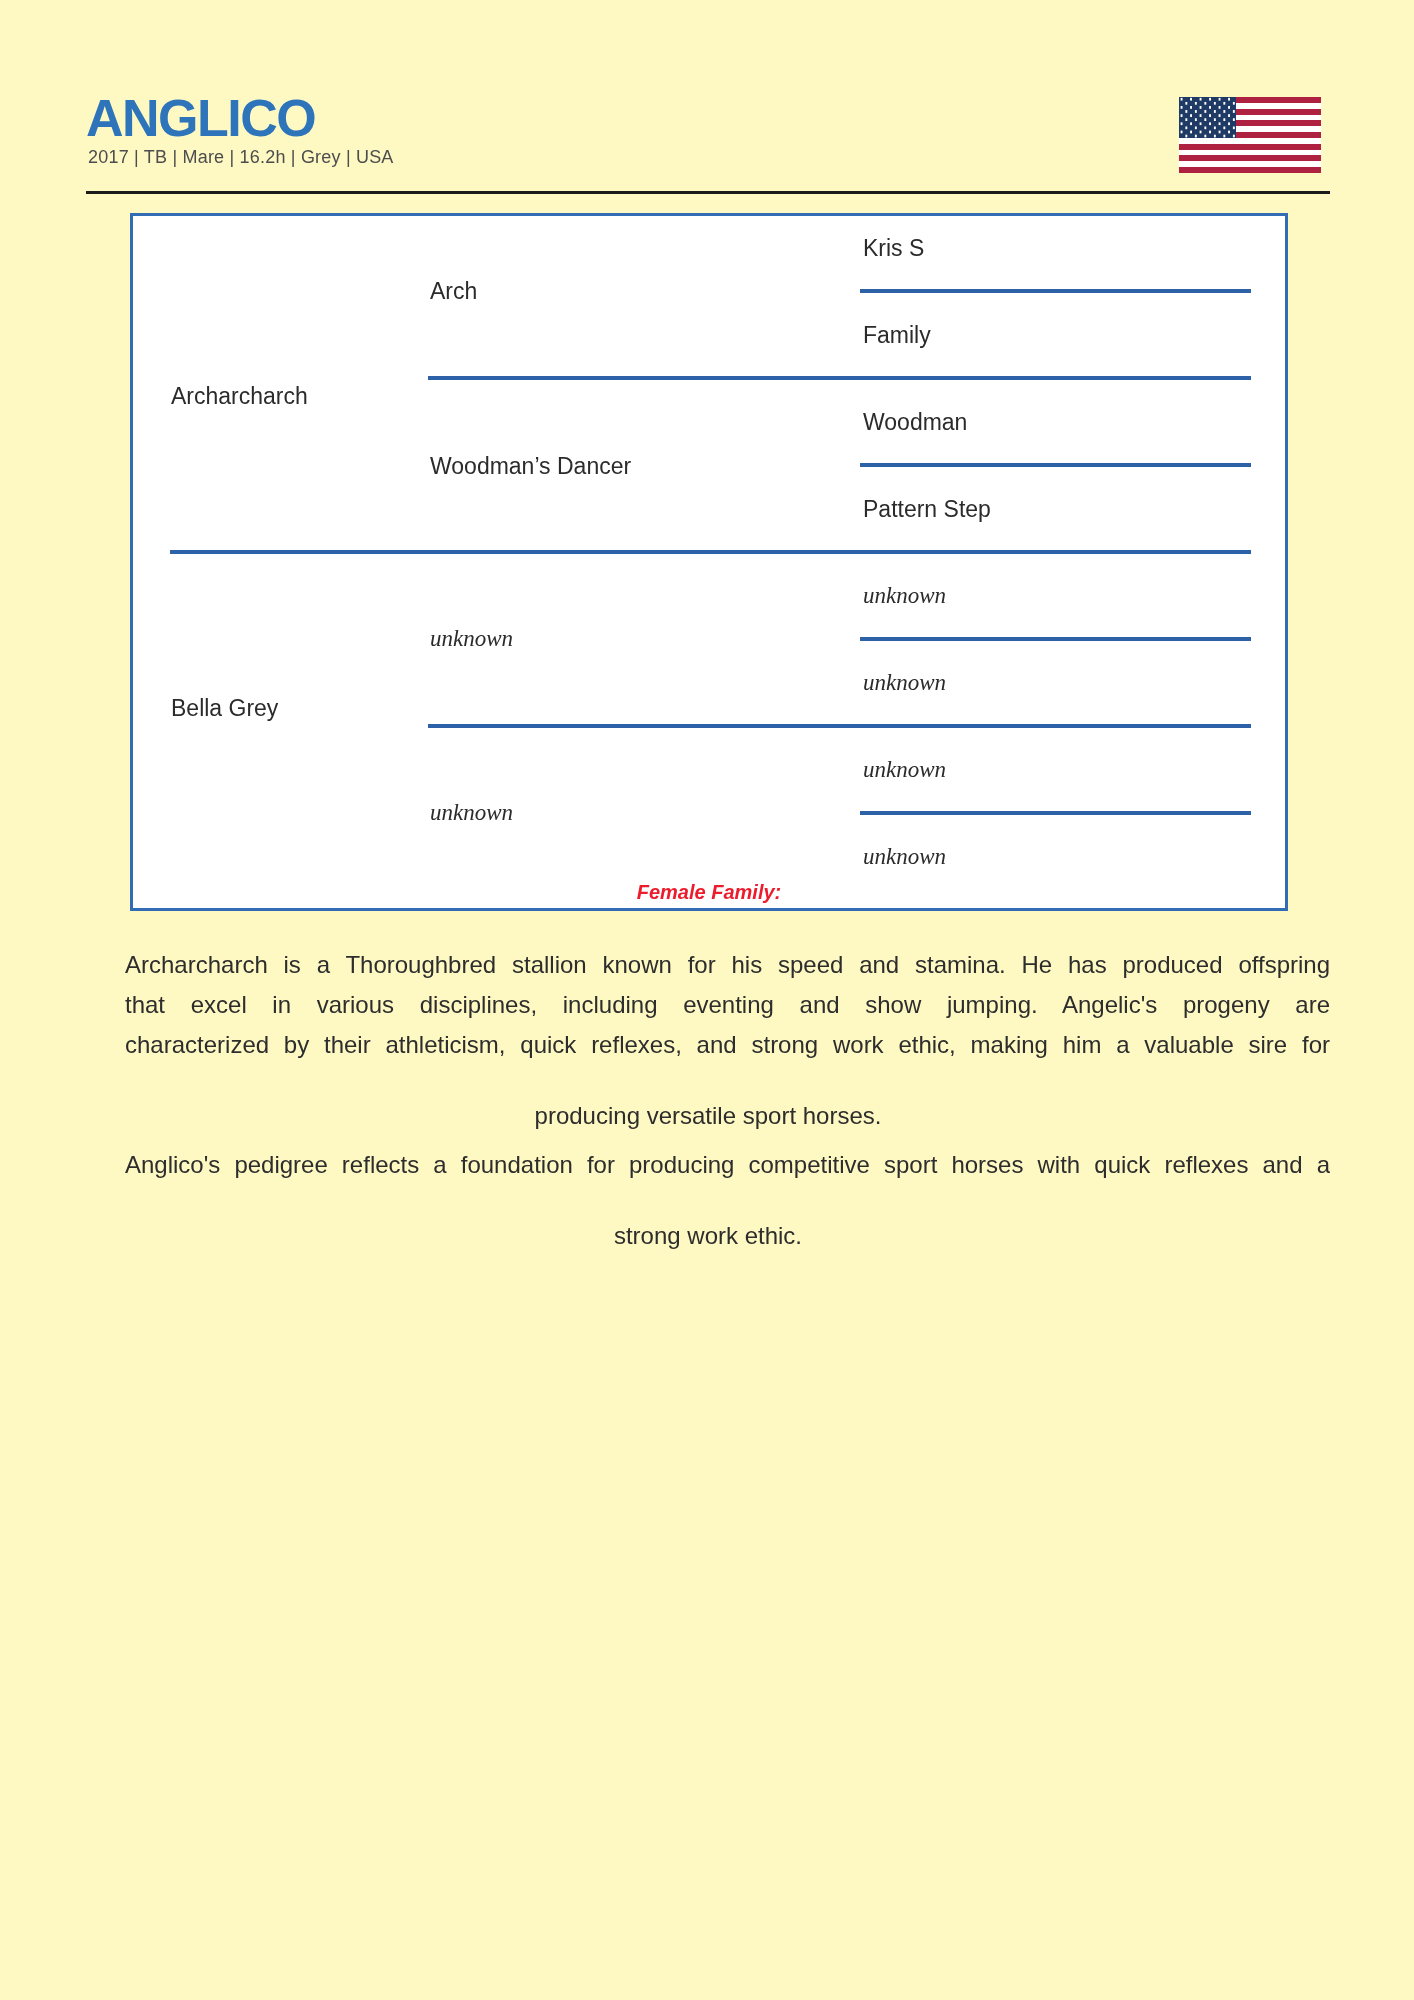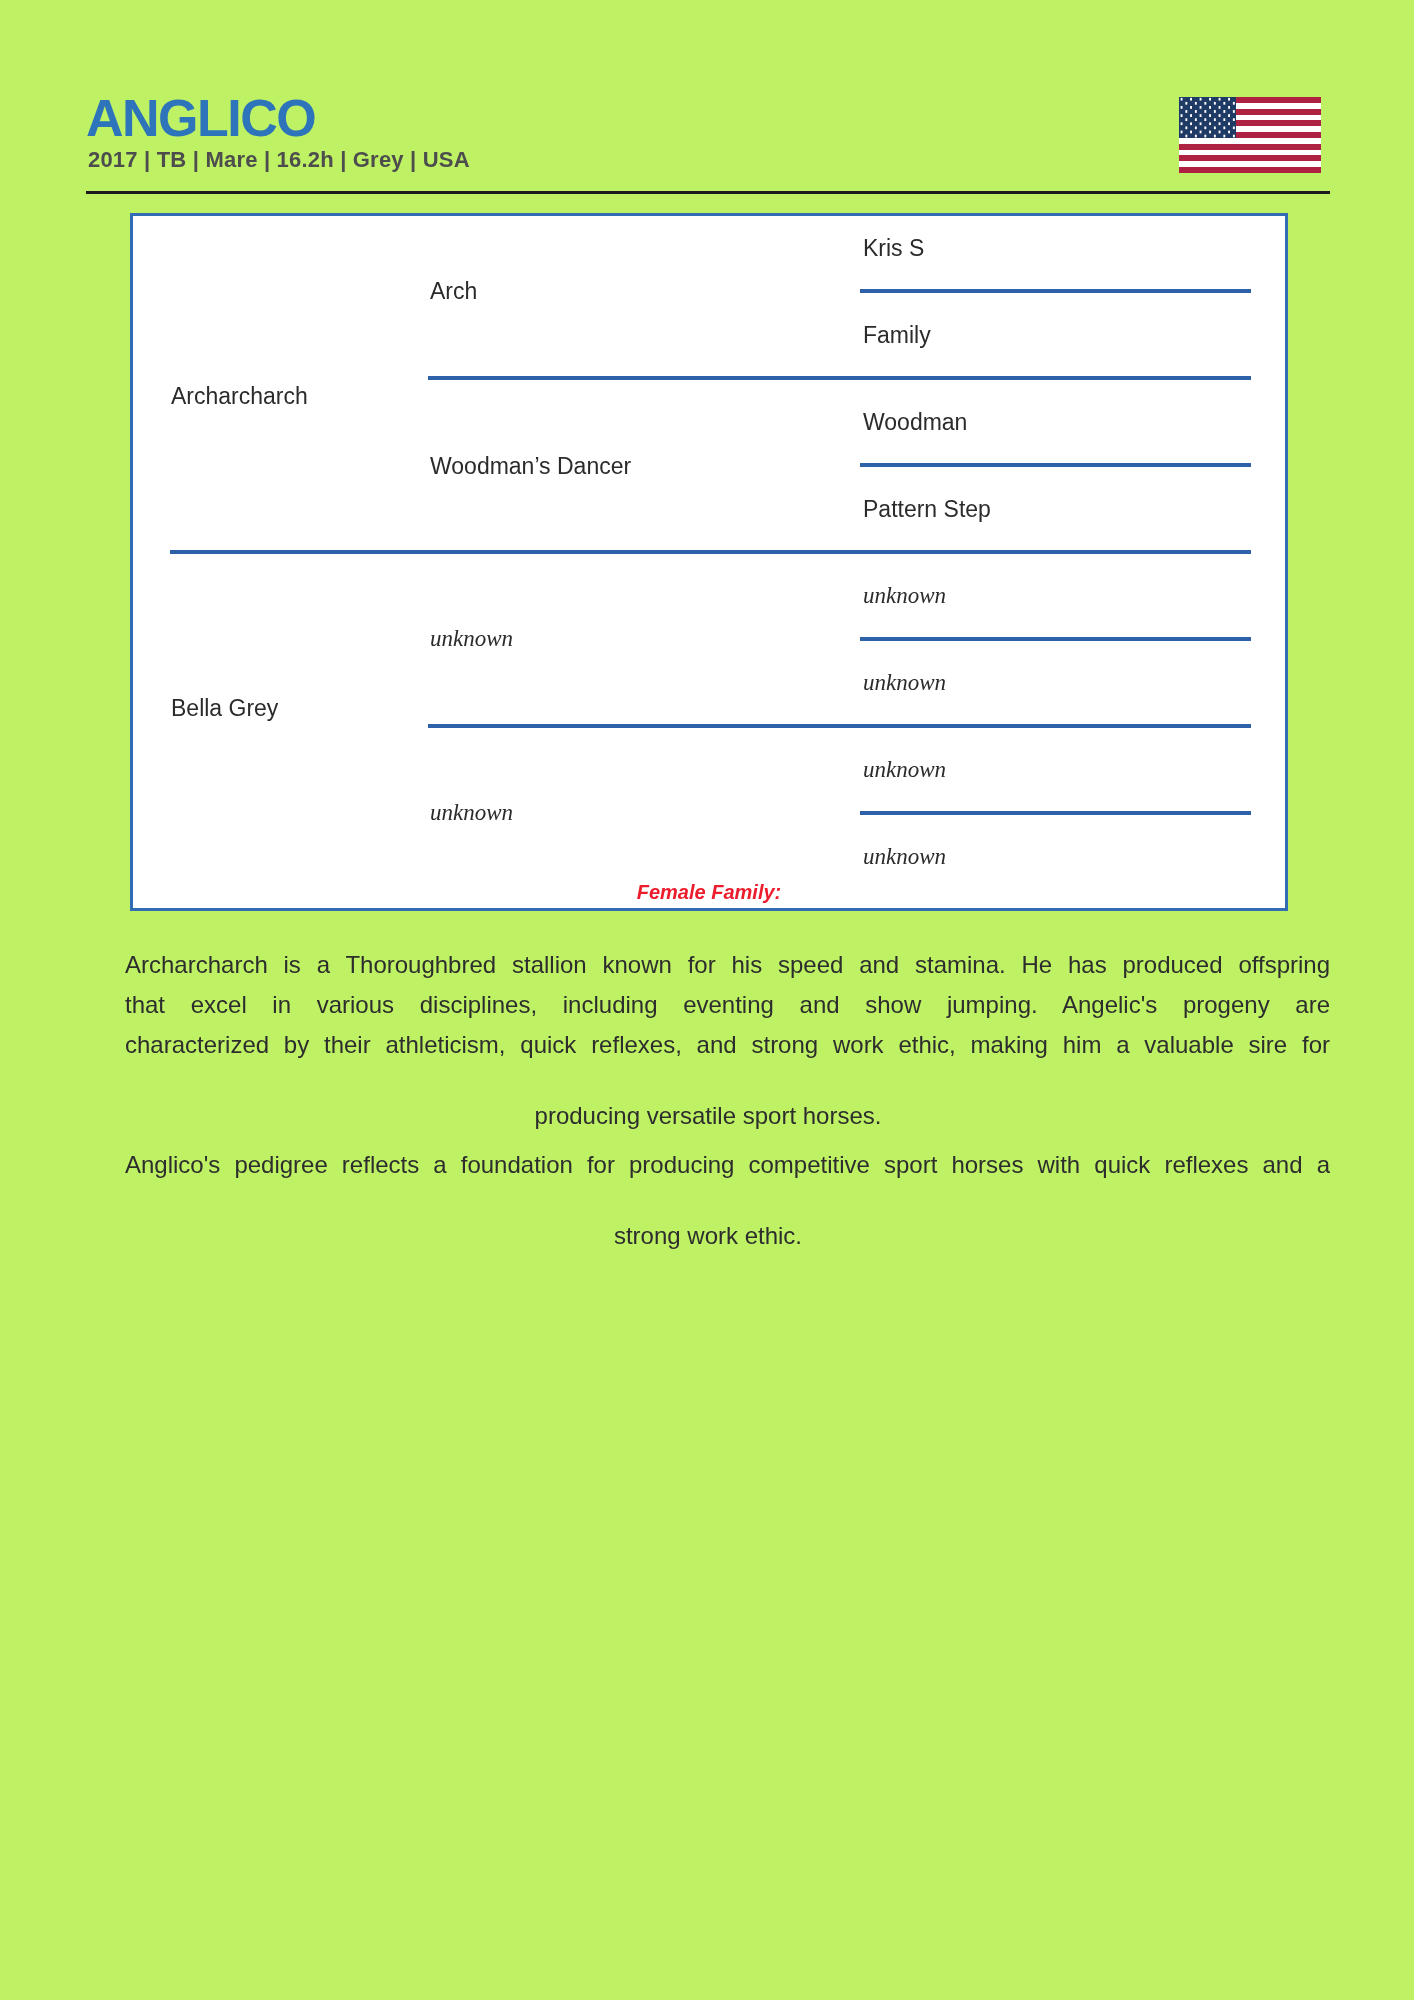--- a/index.html
+++ b/index.html
@@ -1,23 +1,23 @@
 <!DOCTYPE html>
 <html><head>
 <meta charset="utf-8">
 <style>
   html,body{margin:0;padding:0;background:#ffffff;}
   body{font-family:"Liberation Sans","DejaVu Sans",sans-serif;color:#2b2b2b;}
-  .page{position:relative;width:1414px;height:2000px;background:#bef264;overflow:hidden;}
+  .page{position:relative;width:1414px;height:2000px;background:#fef9c3;overflow:hidden;}
 
   
   .title{position:absolute;left:86px;top:92px;font-size:52px;font-weight:700;
          letter-spacing:-1.5px;color:#2e74ba;line-height:1;}
-  .subtitle{position:absolute;left:88px;top:148px;font-size:22px;color:#4d4d4d;
-            letter-spacing:0.2px;line-height:1.1;font-weight:bold;}
+  .subtitle{position:absolute;left:88px;top:148px;font-size:18px;color:#4d4d4d;
+            letter-spacing:0.2px;line-height:1.1;}
   .header-rule{position:absolute;left:86px;top:191px;width:1244px;height:3px;background:#1b1b1b;}
 
   
   .flag{position:absolute;left:1179px;top:97px;width:142px;height:76px;
         background:repeating-linear-gradient(to bottom,#af2141 0px,#af2141 5.85px,#ffffff 5.85px,#ffffff 11.7px);}
   .flag .canton{position:absolute;left:0;top:0;width:57px;height:41px;background-color:#1f3a64;
         background-image:radial-gradient(circle,#ffffff 1.1px,rgba(255,255,255,0) 1.4px),
                          radial-gradient(circle,#ffffff 1.1px,rgba(255,255,255,0) 1.4px);
         background-size:9.5px 8.2px,9.5px 8.2px;
         background-position:2.6px 2.2px,7.3px 6.3px;}

